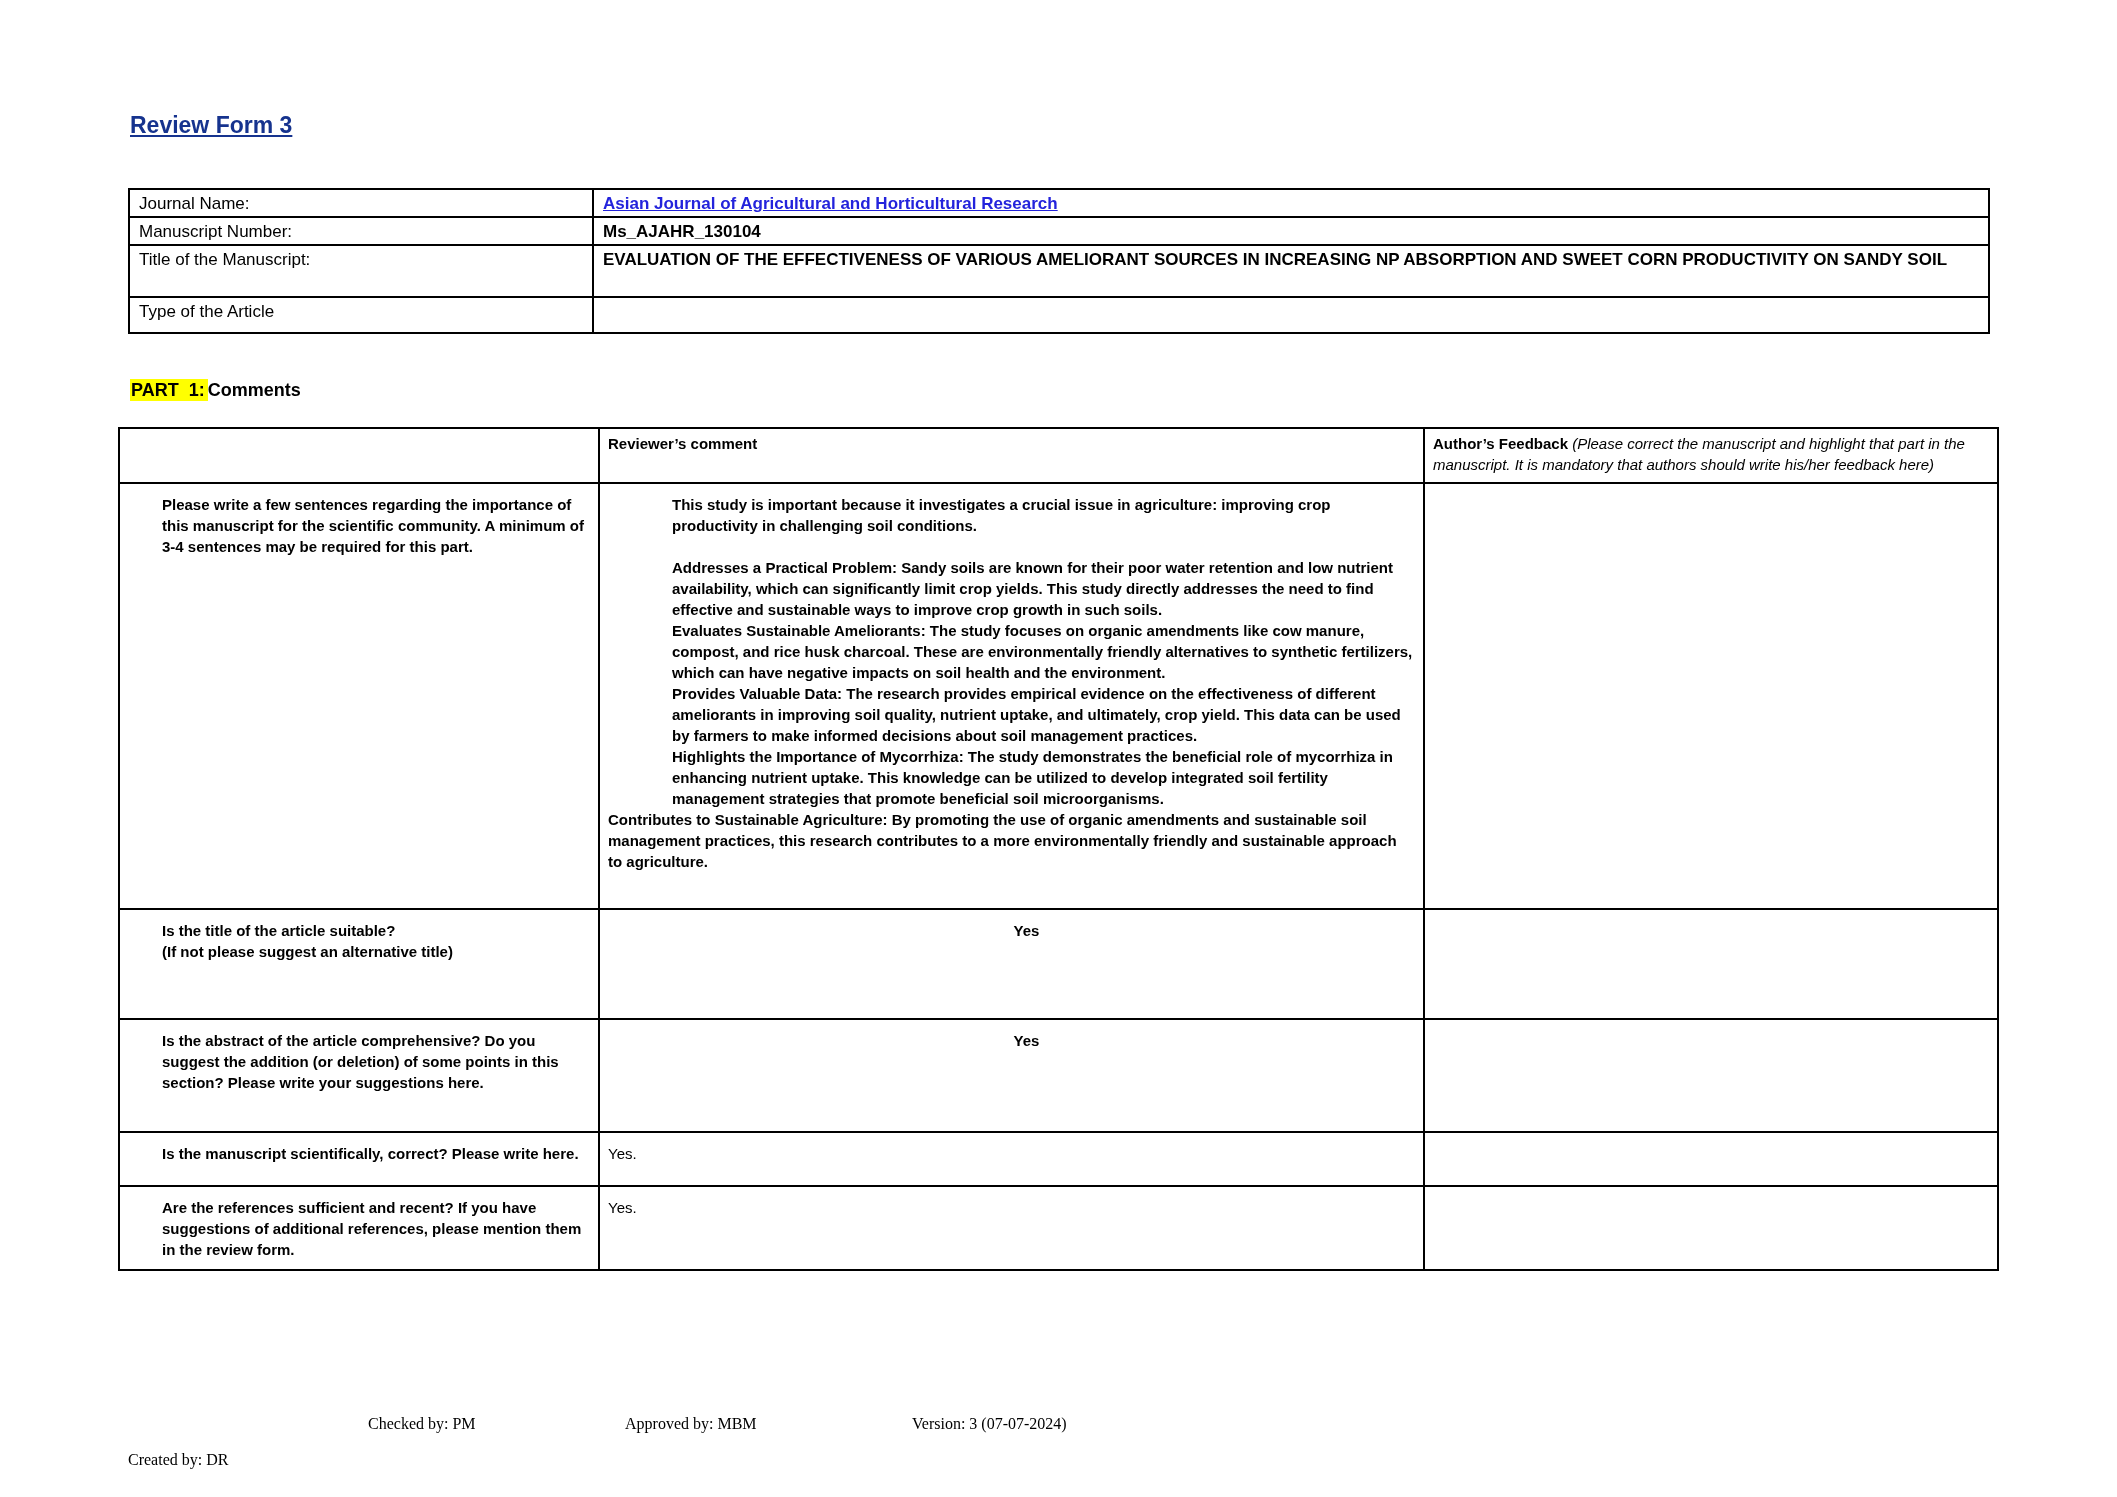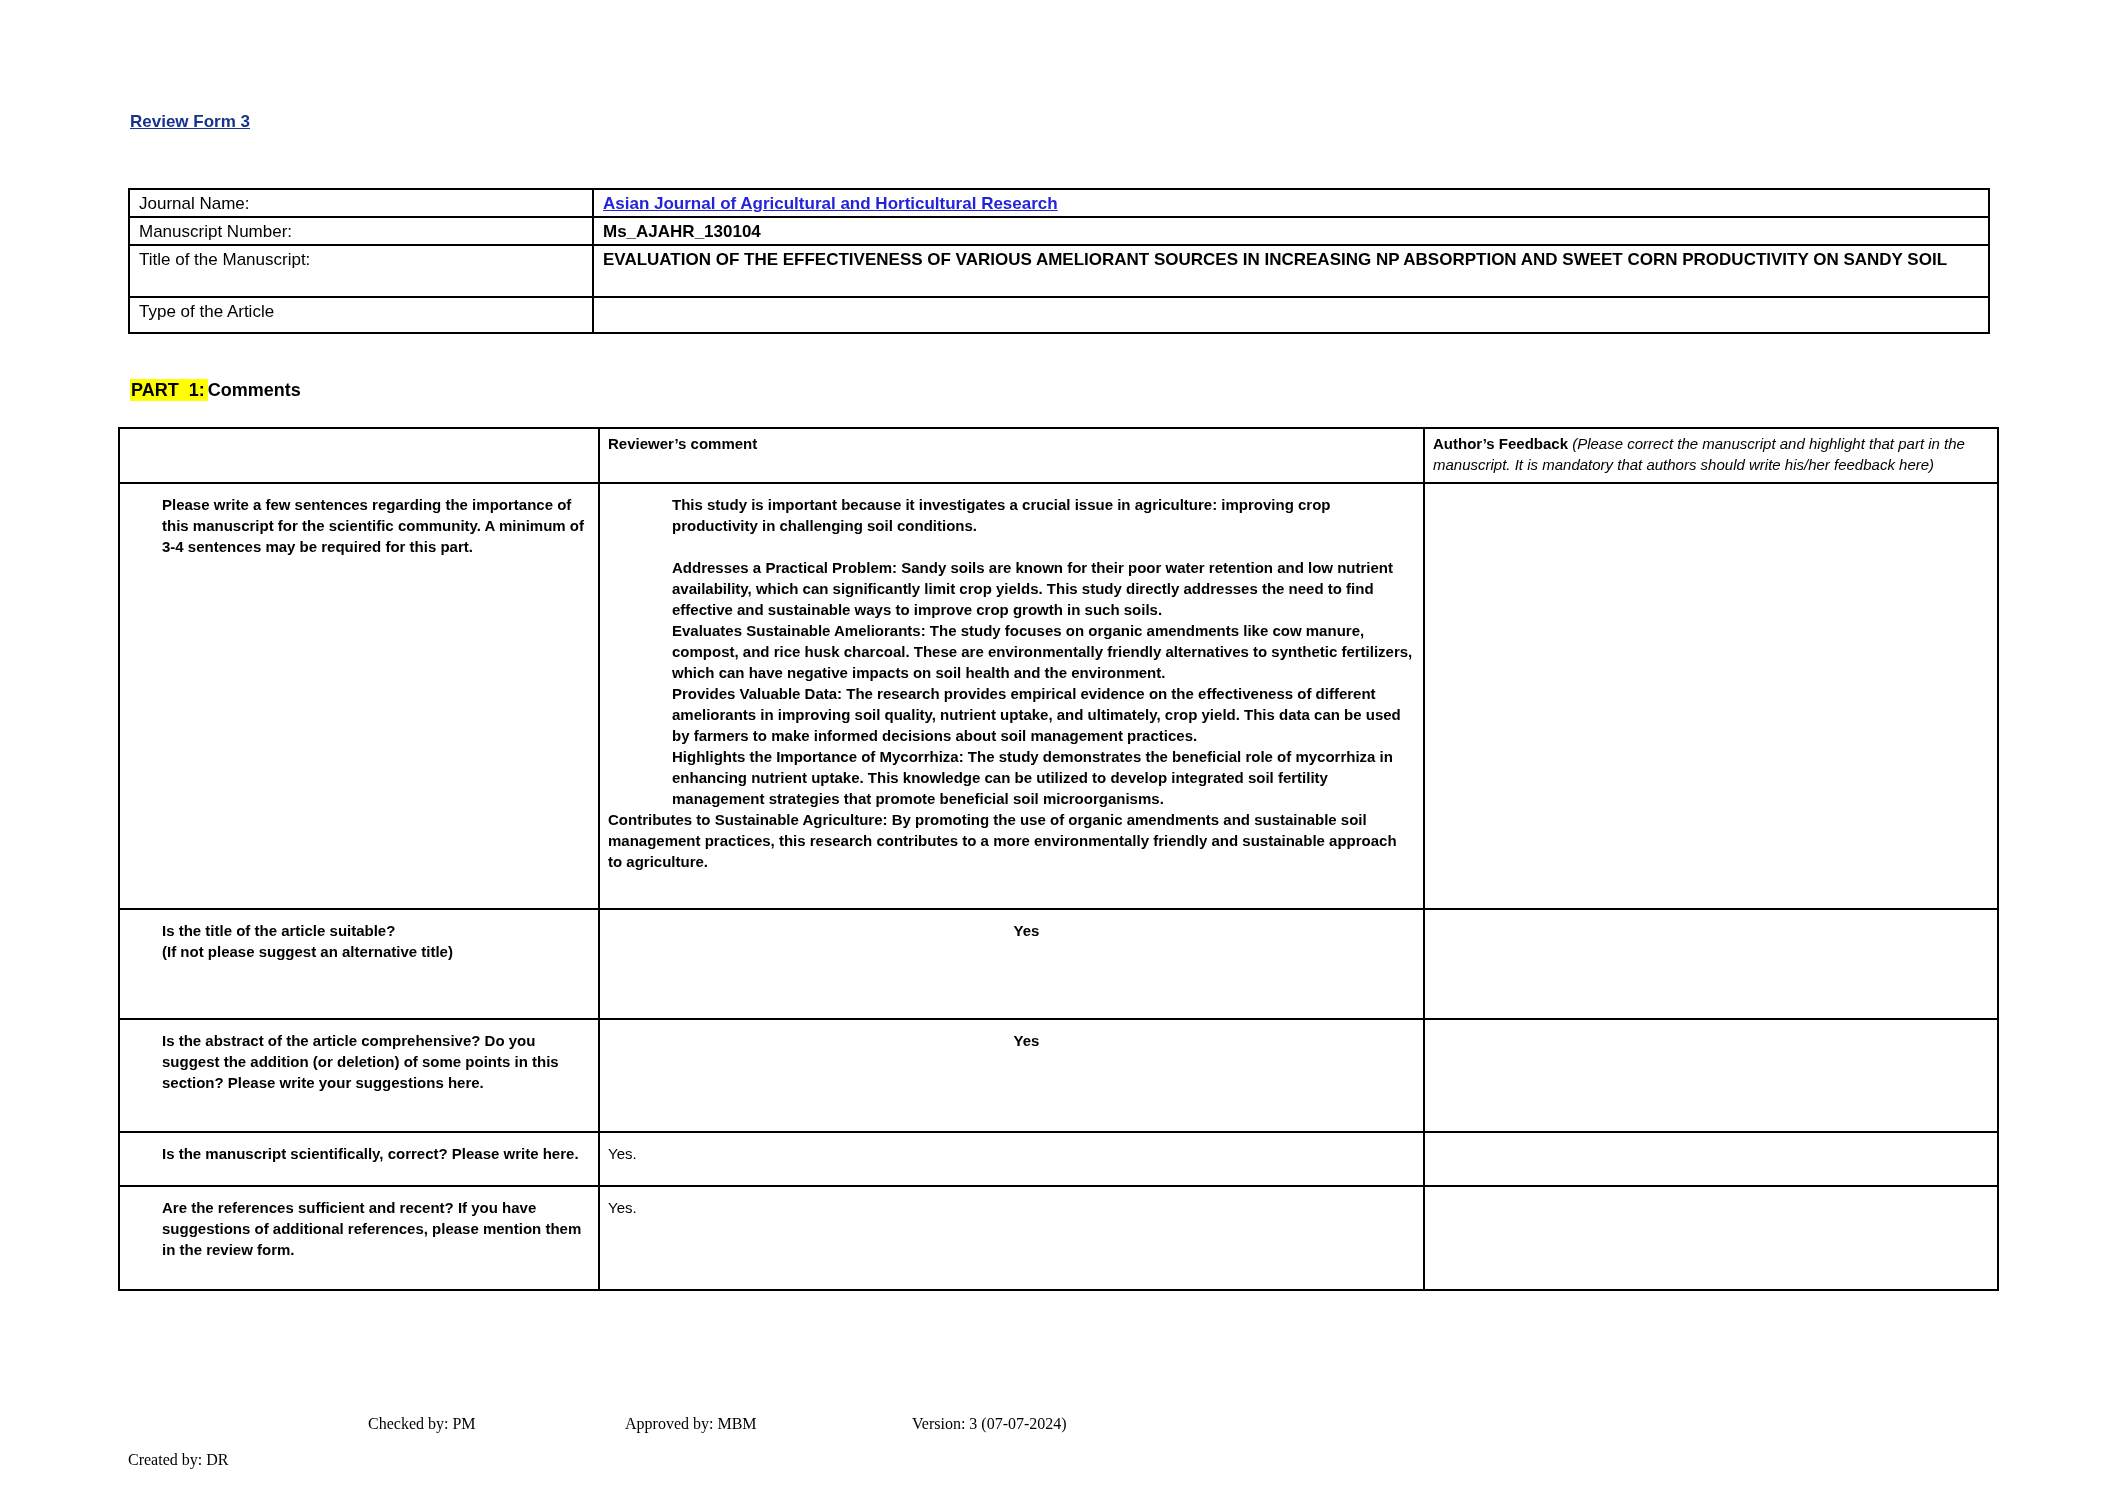--- a/index.html
+++ b/index.html
@@ -8,21 +8,21 @@
     width:2117px; height:1497px;
     background:#ffffff;
     font-family:"Liberation Sans", sans-serif;
     color:#000;
     overflow:hidden;
   }
 
   
   .doc-title {
     position:absolute; left:130px; top:112px;
-    font-size:17px; font-weight:bold;
+    font-size:23px; font-weight:bold;
     color:var(--heading-blue,#16338E);
     text-decoration:underline;
   }
 
   
   .info-table {
     position:absolute; left:128px; top:188px;
     width:1860px;
     border-collapse:collapse; table-layout:fixed;
     font-size:17px; line-height:21px;
@@ -180,21 +180,21 @@
     <tr style="height:54px">
       <td class="qcell body-cell">
         <p class="q">Is the manuscript scientifically, correct? Please write here.</p>
       </td>
       <td class="body-cell">
         <p class="yes-plain">Yes.</p>
       </td>
       <td></td>
     </tr>
 
-    <tr style="height:104px">
+    <tr style="height:84px">
       <td class="qcell body-cell">
         <p class="q">Are the references sufficient and recent? If you have suggestions of additional references, please mention them in the review form.</p>
       </td>
       <td class="body-cell">
         <p class="yes-plain">Yes.</p>
       </td>
       <td></td>
     </tr>
   </tbody>
     </table>

